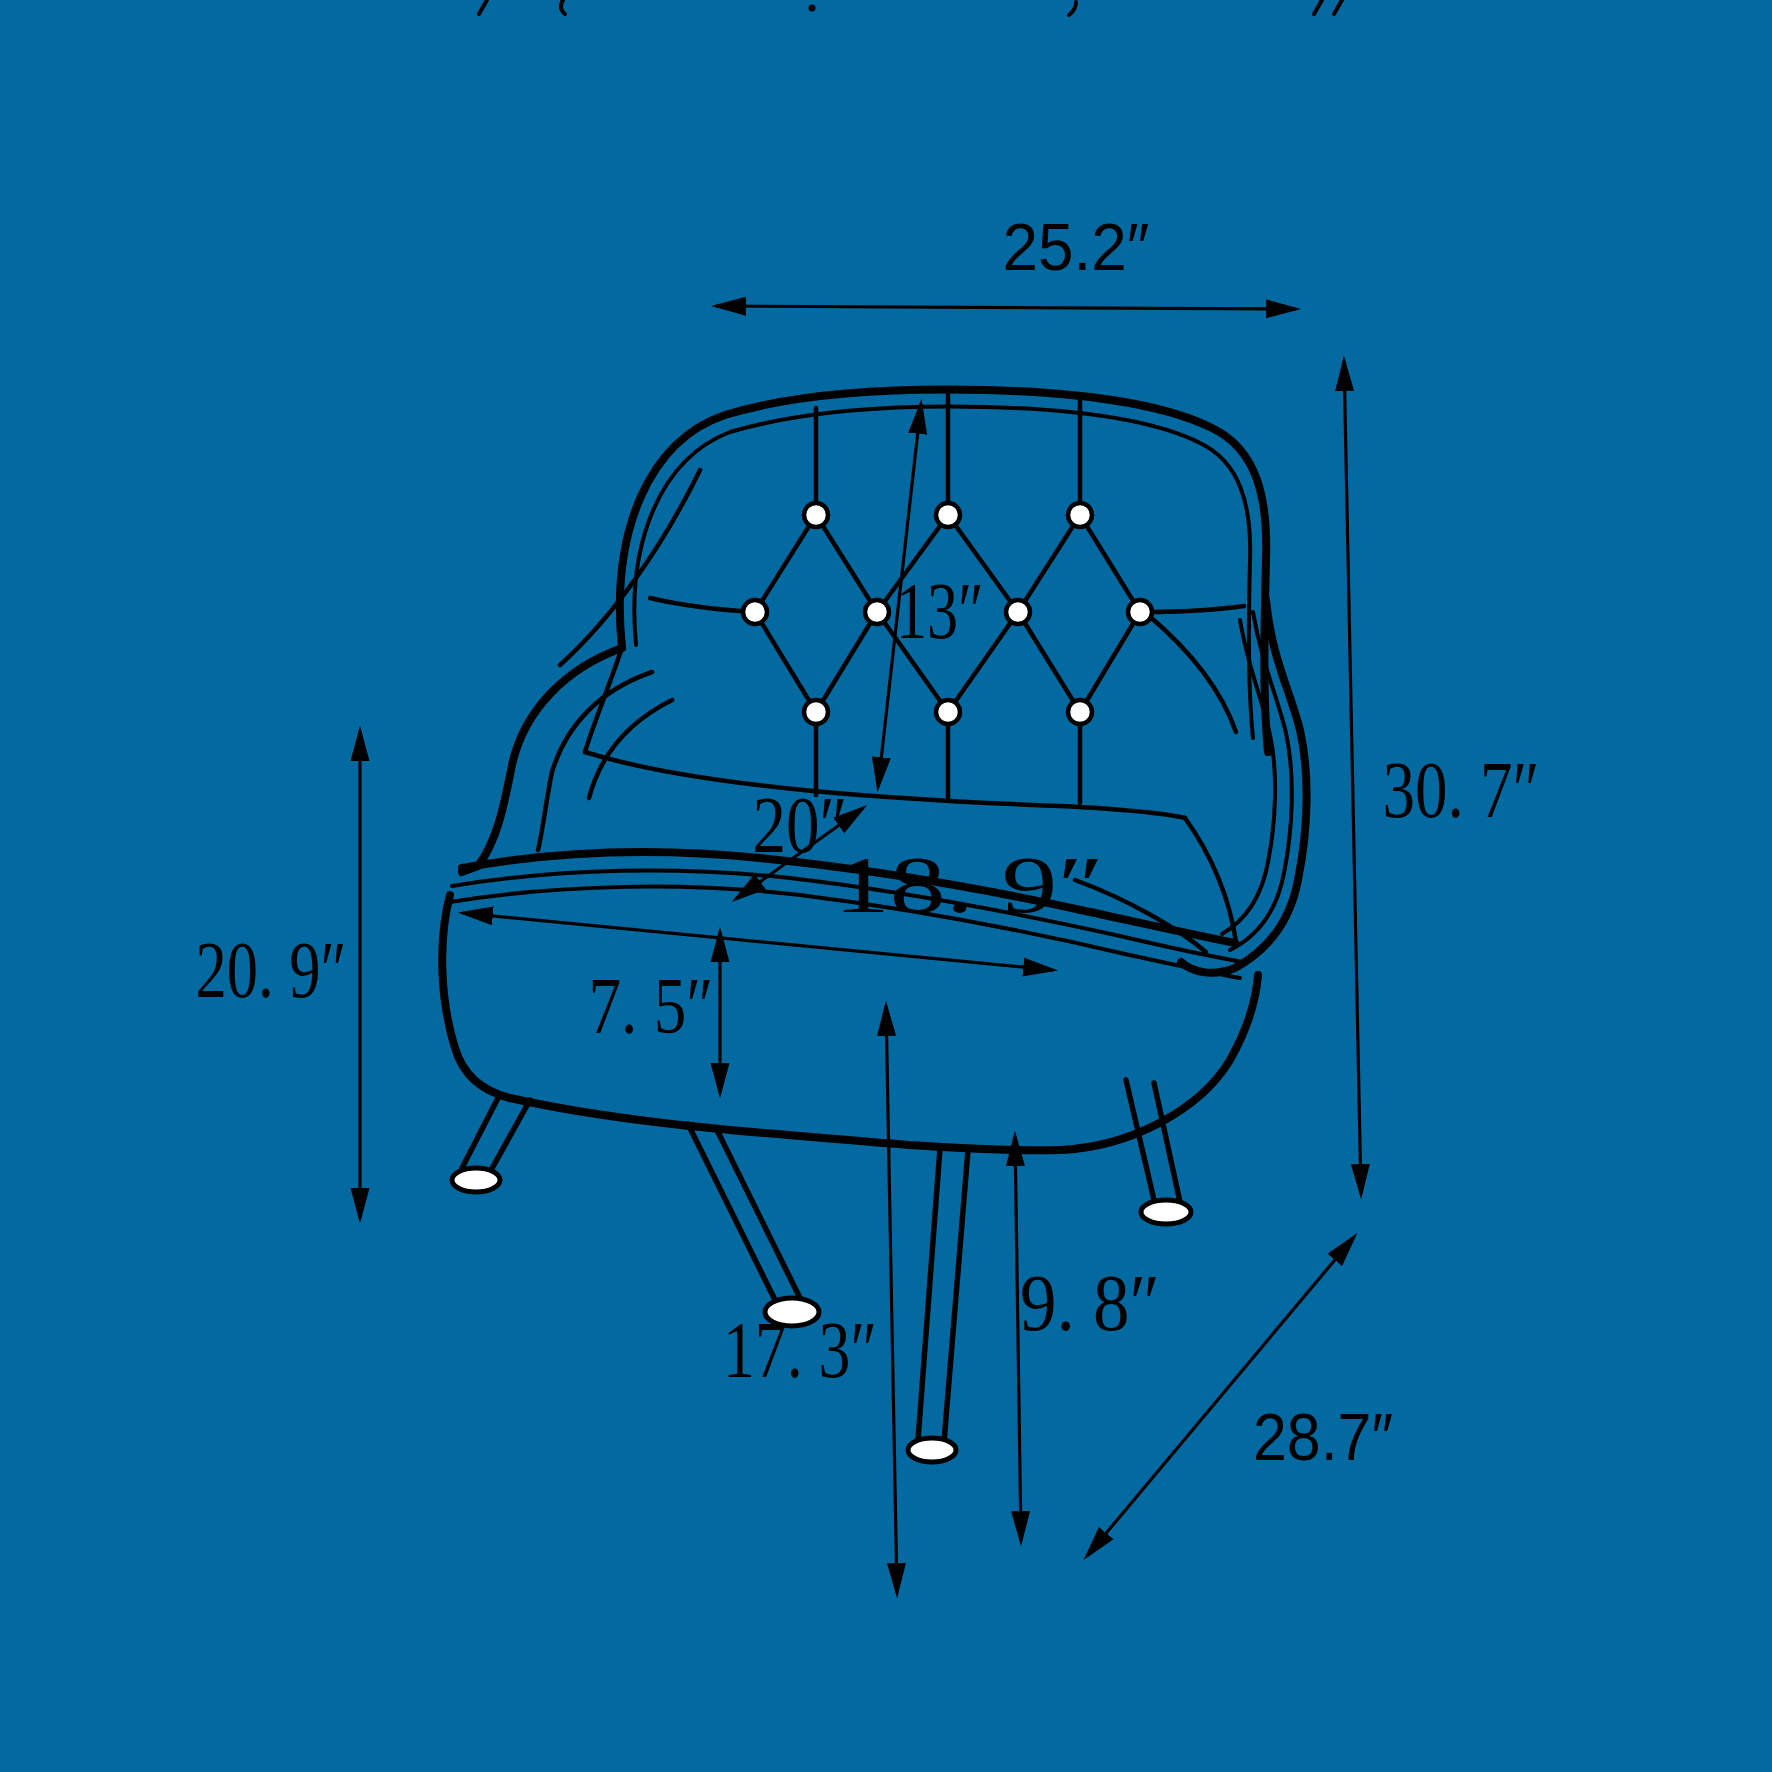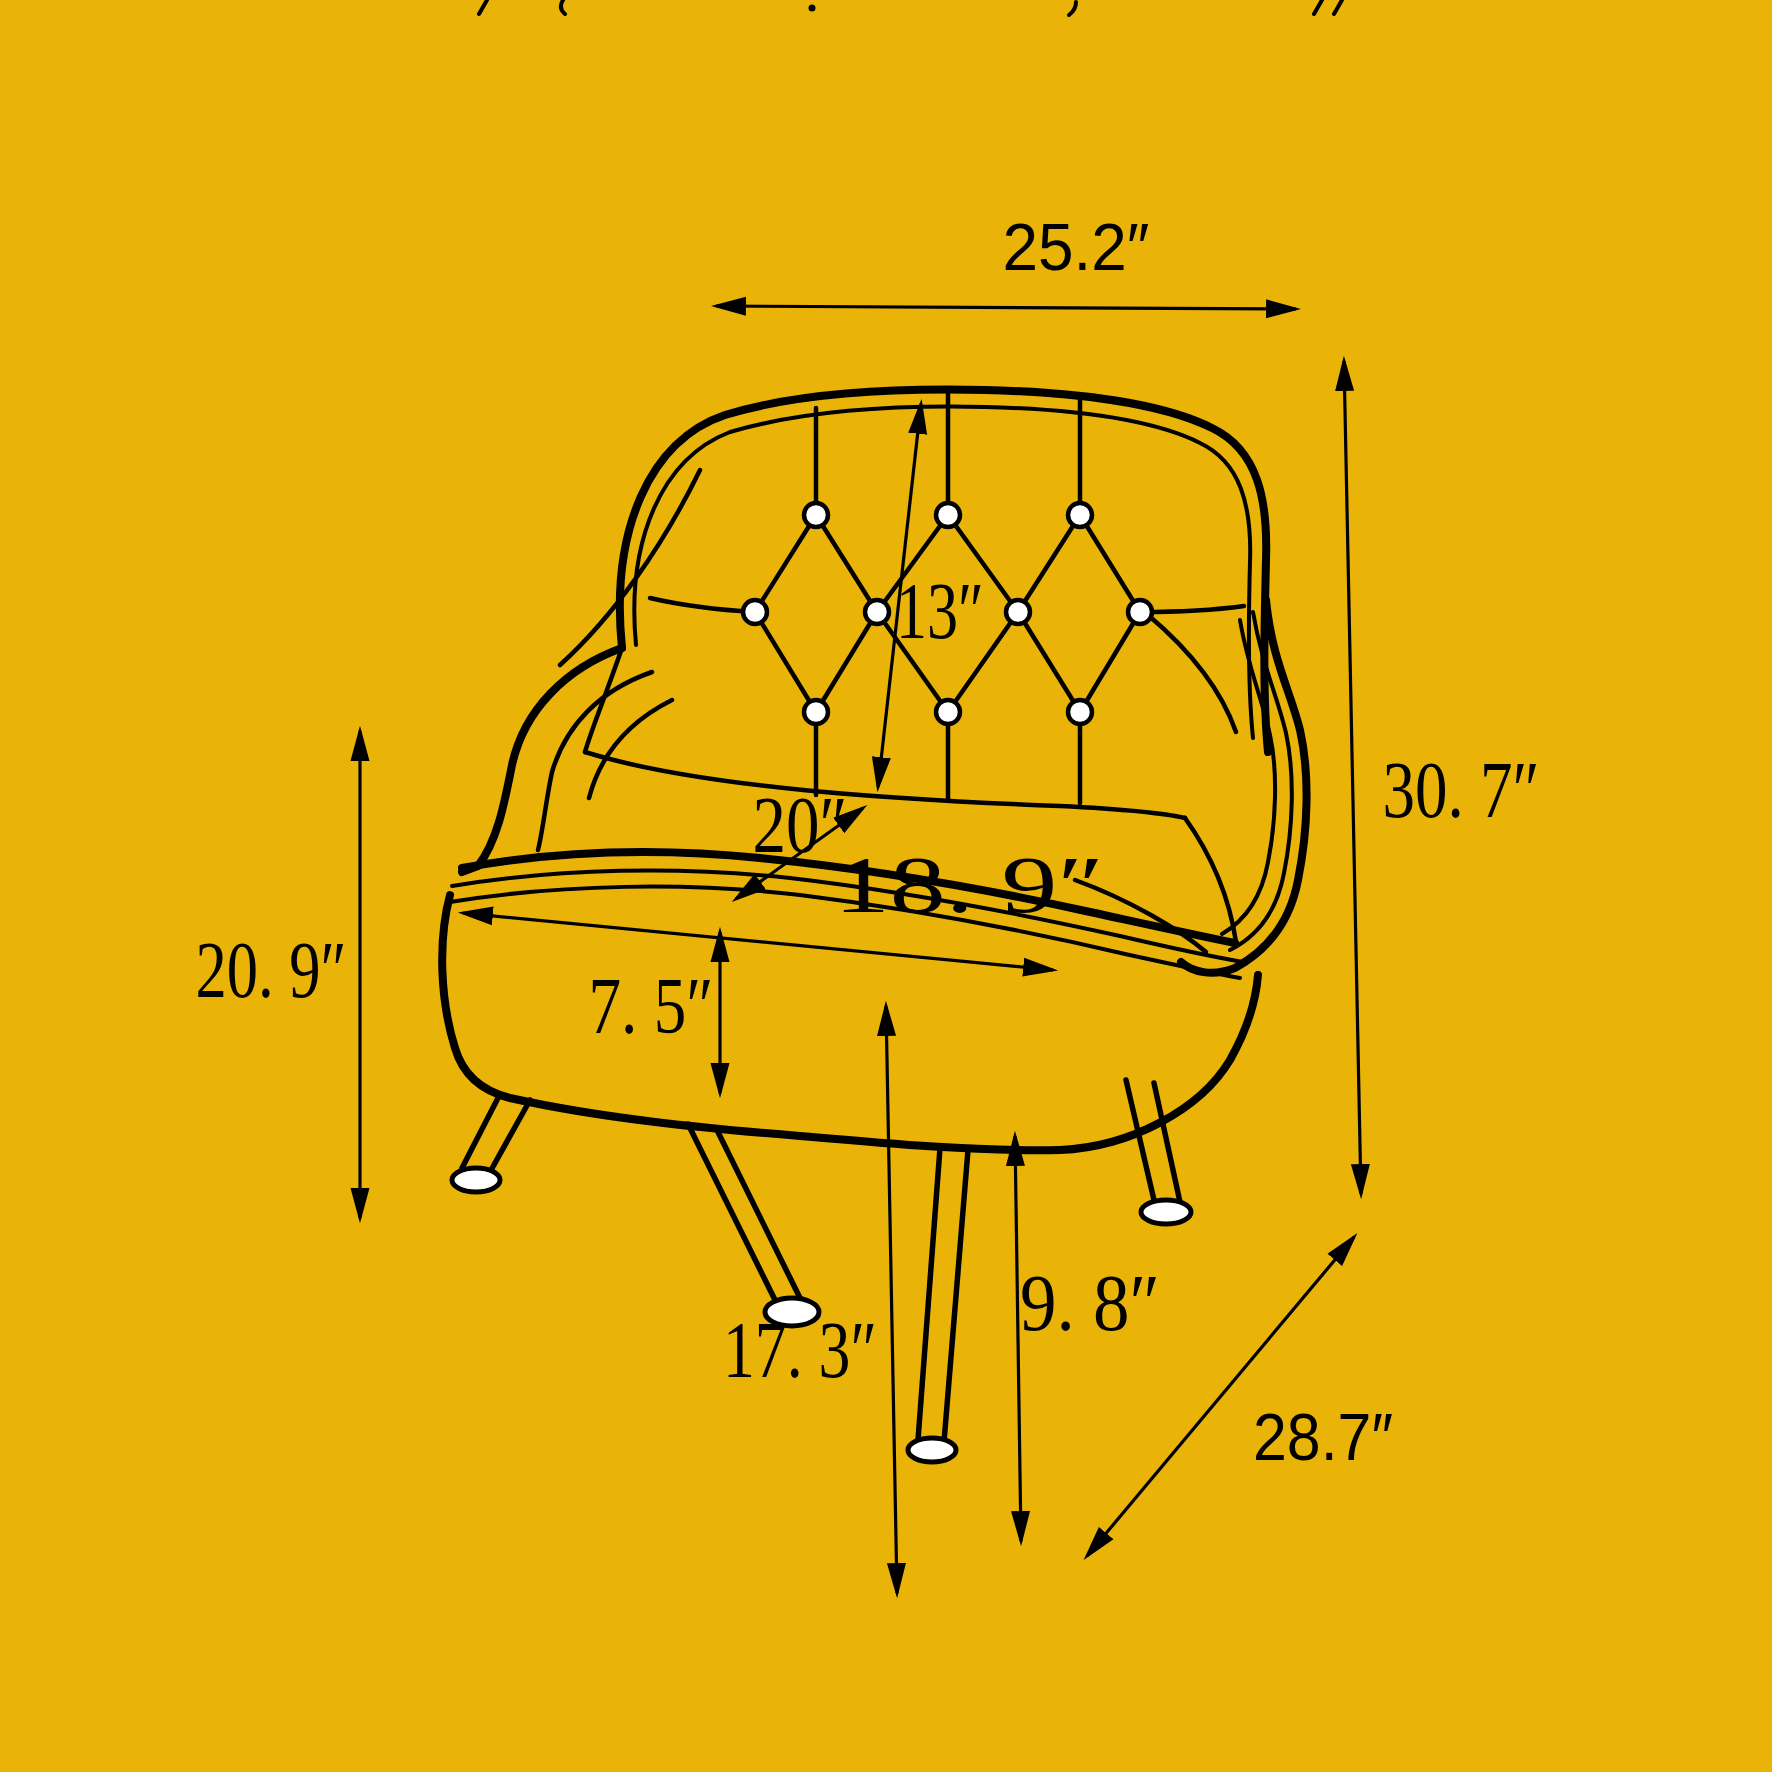--- a/index.html
+++ b/index.html
@@ -1,16 +1,16 @@
 <!DOCTYPE html>
 <html><head>
 <meta charset="utf-8">
 <style>
   html,body{margin:0;padding:0;background:#ffffff;}
-  .canvas{position:relative;width:1772px;height:1772px;background:#eab308;overflow:hidden;text-decoration:underline;}
+  .canvas{position:relative;width:1772px;height:1772px;background:#0369a1;overflow:hidden;text-decoration:underline;}
   svg{display:block;}
   .dim-serif{font-family:"Liberation Serif","DejaVu Serif",serif;font-size:80px;fill:#000;}
   .dim-sans{font-family:"Liberation Sans","DejaVu Sans",sans-serif;font-size:66px;fill:#000;}
   .outline{fill:none;stroke:#000;stroke-width:8;stroke-linecap:round;stroke-linejoin:round;}
   .trim{fill:none;stroke:#000;stroke-width:4;stroke-linecap:round;stroke-linejoin:round;}
   .seam{fill:none;stroke:#000;stroke-width:4.5;stroke-linecap:round;stroke-linejoin:round;}
   .leg{fill:none;stroke:#000;stroke-width:5.5;stroke-linecap:round;}
   .btn{fill:#fff;stroke:#000;stroke-width:4.5;}
   .foot{fill:#fff;stroke:#000;stroke-width:5;}
   .dim{fill:none;stroke:#000;stroke-width:3.2;}

